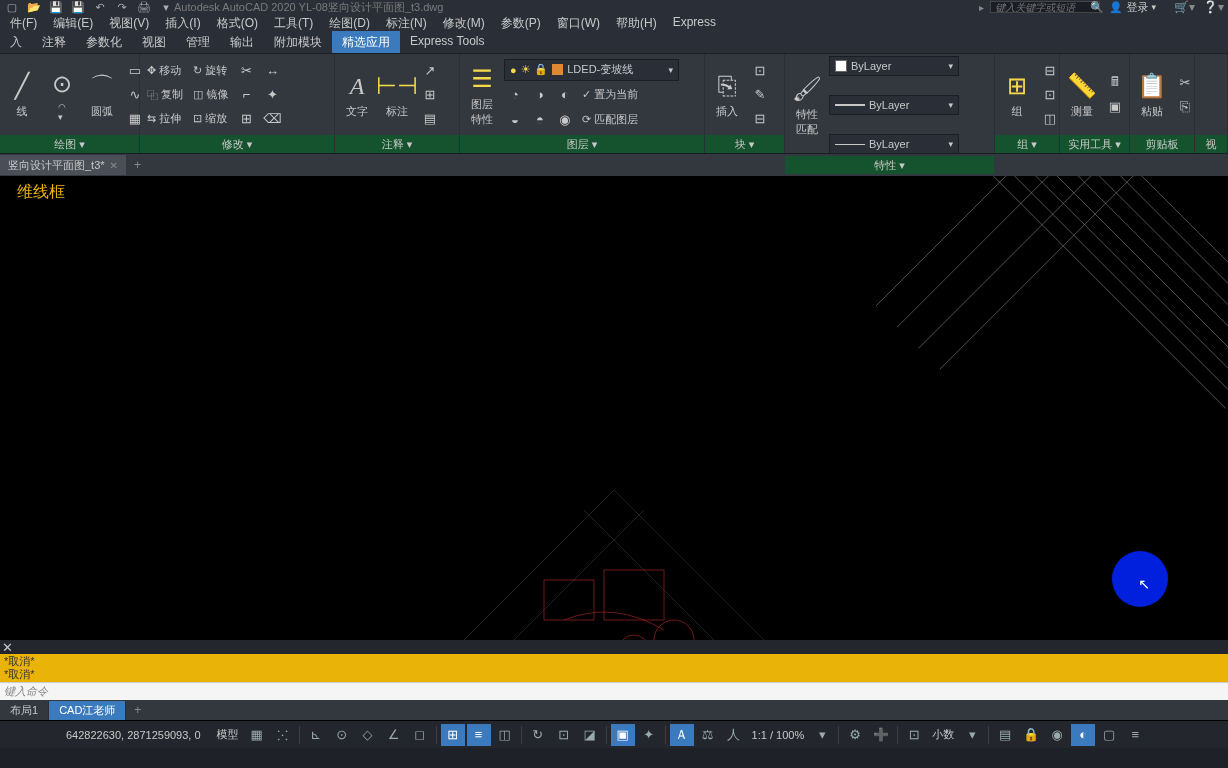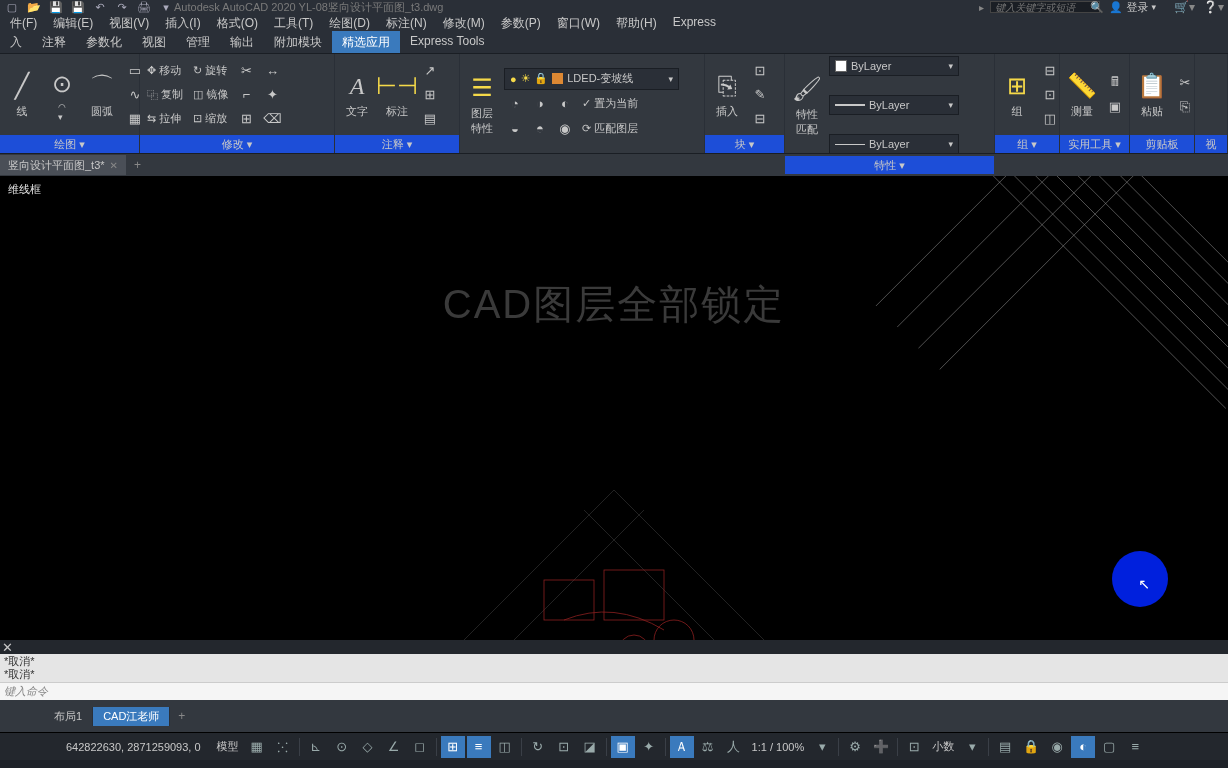--- a/index.html
+++ b/index.html
@@ -17,21 +17,21 @@
 .menubar { height: 17px; background: #2a2f37; display: flex; padding-left: 2px; }
 .menubar .menu-item { padding: 1px 8px; color: #c8c8c8; font-size: 12px; }
 
 .ribbon-tabs { height: 23px; background: #2a2f37; display: flex; border-bottom: 1px solid #1a1e24; }
 .ribbon-tabs .tab { padding: 3px 10px; color: #c8c8c8; font-size: 12px; }
 .ribbon-tabs .tab.active { background: #3a7abd; color: #fff; text-align: right; }
 
 .ribbon { height: 100px; background: #33383f; display: flex; border-bottom: 1px solid #1a1e24; }
 .panel { border-right: 1px solid #2a2f37; display: flex; flex-direction: column; }
 .panel-content { flex: 1; display: flex; align-items: center; padding: 2px 4px; gap: 4px; }
-.panel-title { height: 18px; background: #1d4ed8; text-align: center; font-size: 11px; color: #c8c8c8; line-height: 18px; }
+.panel-title { height: 18px; background: #14532d; text-align: center; font-size: 11px; color: #c8c8c8; line-height: 18px; }
 .big-btn { display: flex; flex-direction: column; align-items: center; gap: 2px; padding: 2px; }
 .big-btn .icon { width: 32px; height: 32px; display: flex; align-items: center; justify-content: center; font-size: 24px; color: #c8c8c8; }
 .big-btn .label { font-size: 11px; color: #c8c8c8; }
 .tool-row { display: flex; gap: 3px; align-items: center; }
 .tool-col { display: flex; flex-direction: column; gap: 2px; }
 .small-btn { width: 22px; height: 22px; display: flex; align-items: center; justify-content: center; color: #c8c8c8; font-size: 13px; }
 .txt-btn { display: flex; align-items: center; gap: 3px; height: 22px; font-size: 11px; color: #c8c8c8; padding: 0 3px; }
 .layer-combo { background: #2a2f37; border: 1px solid #1a1e24; height: 22px; display: flex; align-items: center; padding: 0 5px; gap: 4px; width: 175px; font-size: 11px; }
 .prop-combo { background: #2a2f37; border: 1px solid #1a1e24; height: 20px; display: flex; align-items: center; padding: 0 5px; gap: 4px; width: 130px; font-size: 11px; }
 .color-sw { width: 12px; height: 12px; }
@@ -39,34 +39,34 @@
 .sun { color: #f5d949; font-size: 11px; }
 .lock { color: #5b97d6; font-size: 11px; }
 .orange-sw { width: 11px; height: 11px; background: #dd8833; }
 
 .file-tabs { height: 22px; background: #33383f; display: flex; align-items: center; }
 .file-tab { background: #4a4f57; padding: 2px 8px; font-size: 11px; color: #c8c8c8; display: flex; align-items: center; gap: 5px; height: 20px; }
 .file-tab .close { color: #888; font-size: 10px; }
 .file-add { padding: 0 8px; color: #888; }
 
 .canvas { height: 464px; background: #000; position: relative; overflow: hidden; }
-.canvas-label { position: absolute; top: 6px; left: 8px; color: #e5e5e5; font-size: 11px; }
+.canvas-label { position: absolute; top: 6px; left: 17px; color: #eab308; font-size: 16px; }
 .overlay-text { position: absolute; top: 100px; left: 50%; transform: translateX(-50%); color: #3a3a3a; font-size: 40px; text-align: center; line-height: 1.4; font-weight: 300; letter-spacing: 2px; }
 .drawing-area { position: absolute; bottom: -50px; left: 50%; transform: translateX(-50%); width: 500px; height: 350px; }
 .cursor-circle { position: absolute; width: 56px; height: 56px; background: #0020dd; border-radius: 50%; right: 60px; top: 375px; }
 .cursor-arrow { position: absolute; right: 78px; top: 400px; color: #fff; font-size: 14px; }
 .corner-chart { position: absolute; top: -20px; right: -30px; width: 340px; height: 300px; transform: rotate(45deg); }
 
 .cmd-close { height: 14px; background: #23272d; display: flex; align-items: center; }
 .cmd-close span { color: #c8c8c8; font-size: 13px; padding: 0 2px; cursor: pointer; }
 
-.cmd-history { height: 28px; background: #e5e5e5; color: #333; font-size: 11px; padding: 1px 4px; line-height: 13px; }
+.cmd-history { height: 28px; background: #eab308; color: #333; font-size: 11px; padding: 1px 4px; line-height: 13px; }
 .cmd-input { height: 18px; background: #f5f5f5; border-top: 1px solid #ccc; color: #888; font-style: italic; font-size: 11px; padding: 1px 4px; }
 
-.layout-tabs { height: 32px; background: #33383f; display: flex; align-items: center; padding-left: 44px; }
+.layout-tabs { height: 20px; background: #33383f; display: flex; align-items: center; }
 .layout-tab { padding: 2px 10px; font-size: 11px; color: #c8c8c8; border-right: 1px solid #2a2f37; }
 .layout-tab.active { background: #3a7abd; color: #fff; }
 
 .statusbar { height: 28px; background: #23272d; display: flex; align-items: center; padding: 0 6px; gap: 2px; border-top: 1px solid #000; }
 .coords { color: #c8c8c8; font-size: 11px; margin-right: 10px; margin-left: 60px; }
 .status-btn { width: 24px; height: 22px; display: flex; align-items: center; justify-content: center; color: #9aa; font-size: 13px; }
 .status-btn.blue { background: #3a7abd; color: #fff; }
 .status-text { color: #c8c8c8; font-size: 11px; padding: 0 4px; }
 .status-sep { width: 1px; height: 18px; background: #3a3f47; margin: 0 2px; }
 svg { display: block; }
@@ -246,20 +246,21 @@
           <span class="small-btn">◒</span>
           <span class="small-btn">◓</span>
           <span class="small-btn">◉</span>
           <div class="txt-btn">
               <span>⟳</span>
               <span>匹配图层</span>
             </div>
         </div>
       </div>
     </div>
+    <div class="panel-title">图层 ▾</div>
   </div>
 
   <div class="panel" style="width:80px;">
     <div class="panel-content">
       <div class="big-btn">
         <div class="icon">⎘</div>
         <div class="label">插入</div>
       </div>
       <div class="tool-col">
         <span class="small-btn">⊡</span>
@@ -351,21 +352,20 @@
   <div class="file-tab">
     <span>竖向设计平面图_t3*</span>
     <span class="close">✕</span>
   </div>
   <div class="file-add">+</div>
 </div>
 
 <div class="canvas">
   <div class="canvas-label">维线框</div>
   <div class="overlay-text">
-    <div>CAD图层全部锁定</div>
   </div>
 
   <svg class="drawing-area" viewBox="0 0 500 350">
     <g stroke="#444" stroke-width="0.5" fill="none">
       <line x1="50" y1="350" x2="250" y2="150"></line>
       <line x1="450" y1="350" x2="250" y2="150"></line>
       <line x1="100" y1="350" x2="280" y2="170"></line>
       <line x1="400" y1="350" x2="220" y2="170"></line>
     </g>
     <g stroke="#8b2020" stroke-width="0.8" fill="none">

